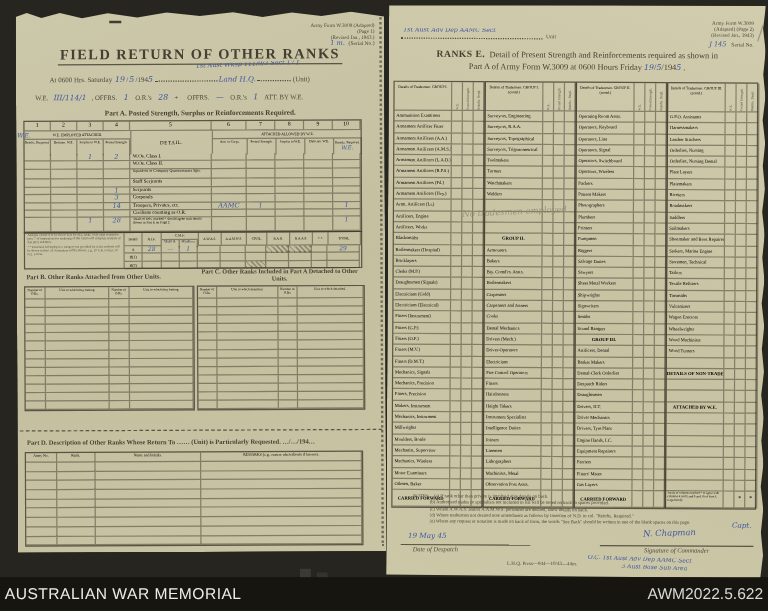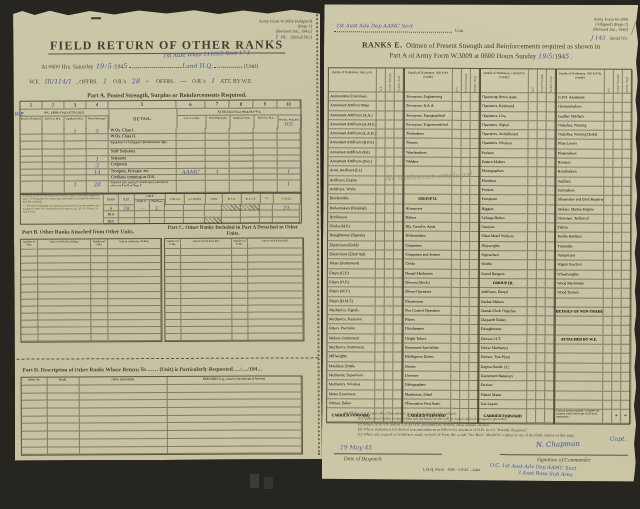--- a/index.html
+++ b/index.html
@@ -584,24 +584,24 @@
       <div>Army Form W.3009</div>
       <div>(Adapted)  (Page 2)</div>
       <div>(Revised Jan., 1943)</div>
     </div>
     <div class="t rt" style="right:10px;top:30px;font-size:4.6px;">
       <span class="hand" style="font-size:5.5px;margin-right:4px;">J 145</span><span>Serial No.</span>
     </div>
     <div class="t pencil" style="right:4px;top:16px;width:1px;height:14px;background:#8e8772;transform:rotate(18deg);"></div>
 
     <div class="t ctr" style="left:0;top:38px;width:100%;font-size:7px;color:#443f30;">
-      <b style="font-size:8px;letter-spacing:.4px;">RANKS E.</b>&nbsp;&nbsp;<span>Oilmen of Present Strength and Reinforcements required as shown in</span>
+      <b style="font-size:8px;letter-spacing:.4px;">RANKS E.</b>&nbsp;&nbsp;<span>Detail of Present Strength and Reinforcements required as shown in</span>
     </div>
     <div class="t ctr" style="left:0;top:49px;width:100%;font-size:7px;color:#443f30;">
-      <span>Part A of Army Form W.3009 at 0600 Hours Sunday</span>
+      <span>Part A of Army Form W.3009 at 0600 Hours Friday</span>
       <span class="hand" style="font-size:6.5px;">19</span><span>/</span><span class="hand" style="font-size:6.5px;">5</span><span>/194</span><span class="hand" style="font-size:6.5px;">5</span>
       <span>.</span>
     </div>
 
     <div id="part-e-host">
         <div class="tbl" style="left: 4px; top: 64px; width: 76px; position: absolute;">
           <div class="row" style="height: 24px;">
             <div class="cell ctr" style="width: 48px; font-size: 3.1px; line-height: 1.15; padding-top: 3px;">Details of Tradesmen. GROUP I.</div>
             <div class="cell" style="width: 9.2px;">
               <div style="writing-mode: vertical-rl; transform: rotate(180deg); font-size: 2.9px; height: 22px; margin: 1px auto 0px; color: rgb(76, 71, 56);">W.E.</div>
@@ -1515,13 +1515,17 @@
     <div class="t hand" style="left:288px;top:431px;font-size:6px;">Capt.</div>
     <div class="t" style="left:178px;top:450px;width:128px;border-top:1px solid rgba(62,56,44,.8);"></div>
     <div class="t ctr" style="left:182px;top:452px;width:120px;font-size:5.4px;font-style:italic;">Signature of Commander</div>
 
     <div class="t ctr" style="left:40px;top:464px;width:180px;font-size:4.2px;">L.H.Q. Press—944—10/43—44m.</div>
 
     <div class="t hand" style="left:168px;top:461px;width:145px;font-size:5px;transform:rotate(2deg);white-space:nowrap;overflow:hidden;">O.C. 1st Aust Adv Dep AAMC Sect</div>
     <div class="t hand" style="left:196px;top:468px;width:120px;font-size:5px;transform:rotate(2deg);white-space:nowrap;overflow:hidden;">3 Aust Base Sub Area</div>
   </div>
 
+  <div id="bottom-bar">
+    <div class="t awm" style="left:4px;top:7px;font-size:13px;color:#ececea;letter-spacing:.4px;">AUSTRALIAN WAR MEMORIAL</div>
+    <div class="t awm rt" style="right:4px;top:7px;font-size:13px;color:#d8d8d4;">AWM2022.5.622</div>
+  </div>
 </div>
 
 </body></html>

